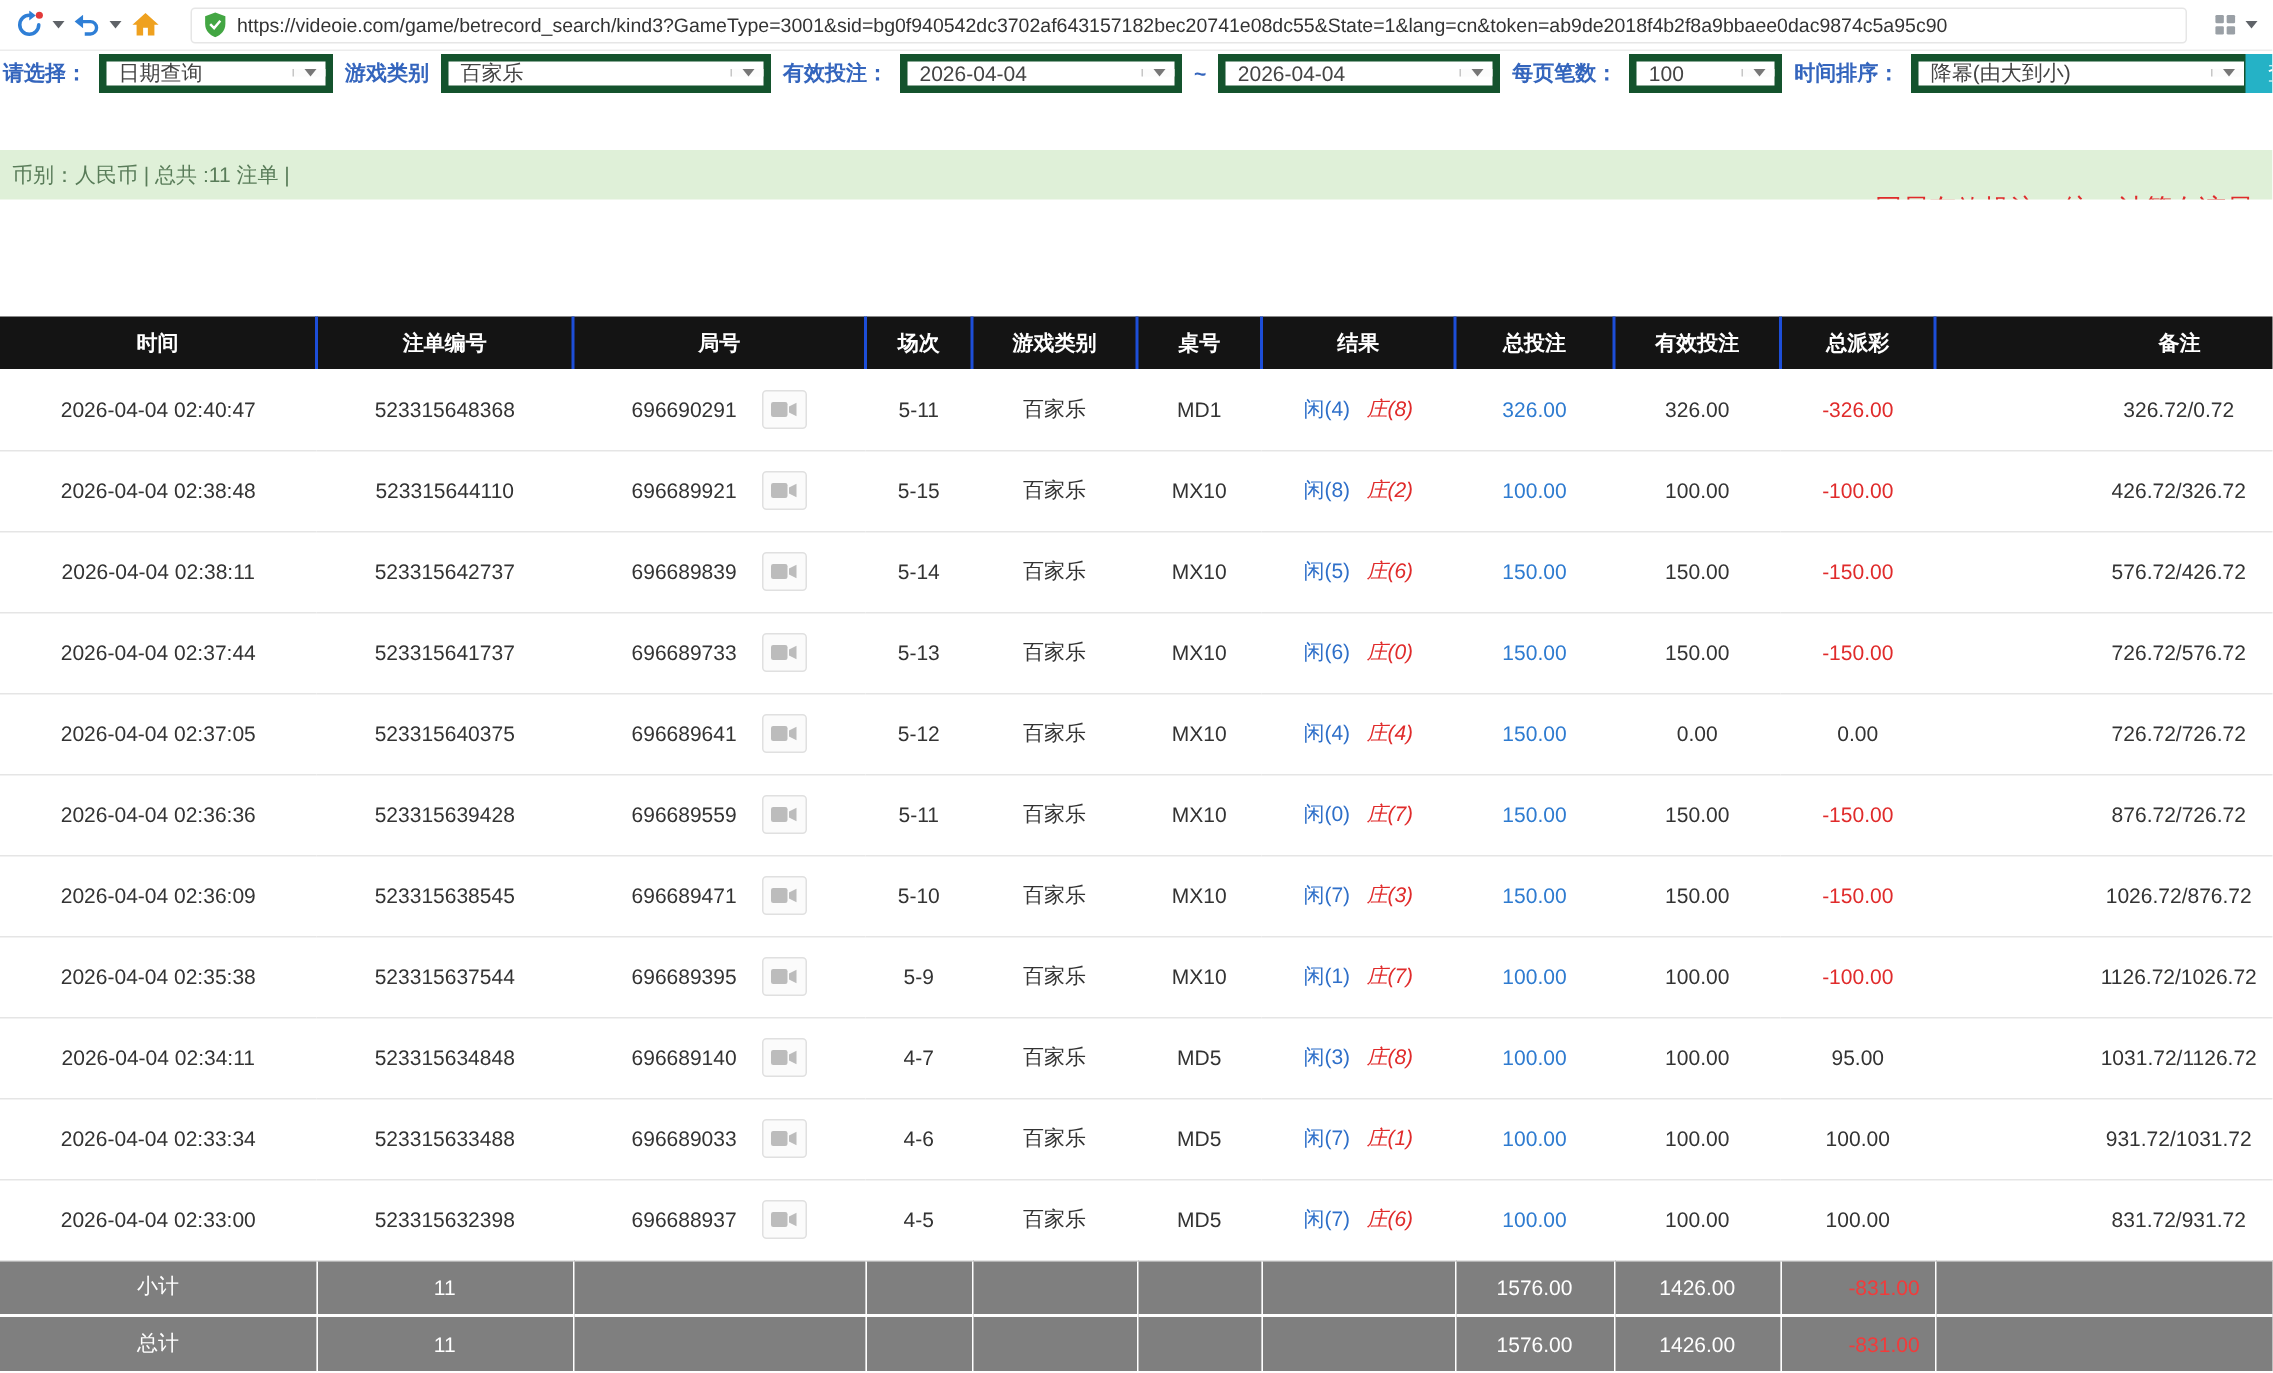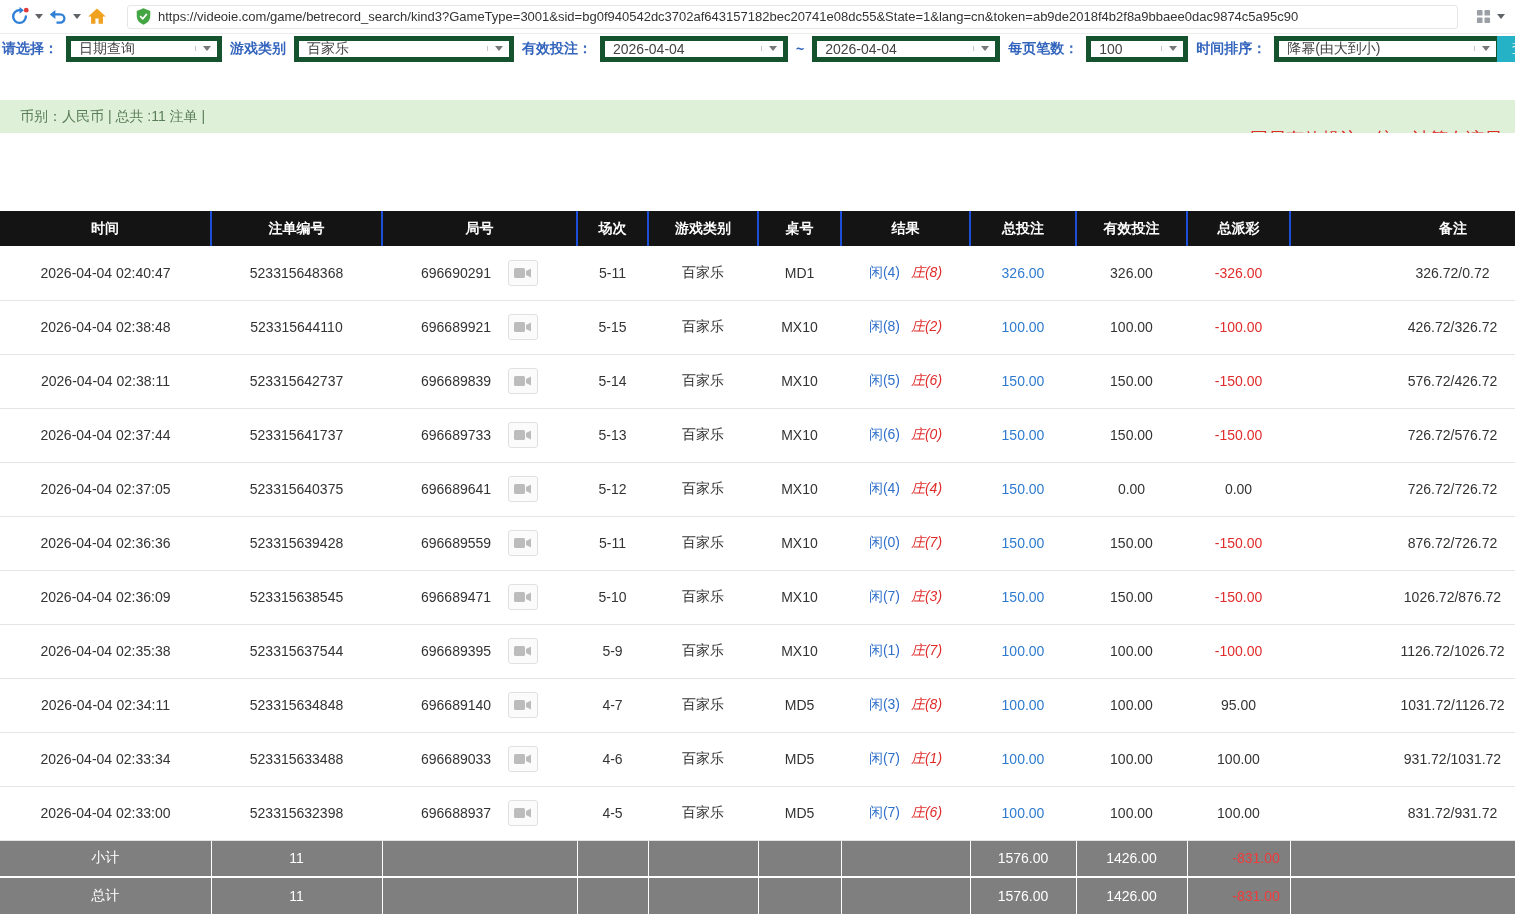--- a/index.html
+++ b/index.html
@@ -26,21 +26,21 @@
     font-size: 14px; color: #444; white-space: nowrap; overflow: hidden; }
   .combo-arrow { width: 22px; border-left: 1px solid #c6c6c6; display: flex;
     align-items: center; justify-content: center; background: #fcfcfc; }
   .combo-arrow .caret { border-top-color: #777; }
   .search-btn { position: absolute; left: 1497px; top: 2px; height: 26px; width: 58px;
     background: #25b2c6; color: #fff; font-size: 14px; border: none; display: flex;
     align-items: center; justify-content: center; cursor: pointer; }
 
   
   .info-bar { position: relative; margin-top: 37px; height: 33px; background: #dff0d8;
-    display: flex; align-items: center; padding: 0 20px; overflow: hidden; }
+    display: flex; align-items: center; padding: 0 8px; overflow: hidden; }
   .info-left { font-size: 14px; color: #597c59; white-space: nowrap; }
   .info-notice { position: absolute; left: 1250px; font-size: 18px; color: #e02b2b; white-space: nowrap; margin-top: 44px; }
 
   
   table { margin-top: 78px; width: 1615px; table-layout: fixed; border-collapse: collapse; }
   thead th { background: #141414; color: #fff; font-size: 14px; font-weight: bold;
     height: 35px; text-align: center; border-right: 2px solid #1d4ed8; }
   thead th:last-child { border-right: none; }
   tbody td { height: 54px; border-bottom: 1px solid #e5e5e5; text-align: center;
     font-size: 14px; color: #333; background: #fff; }

